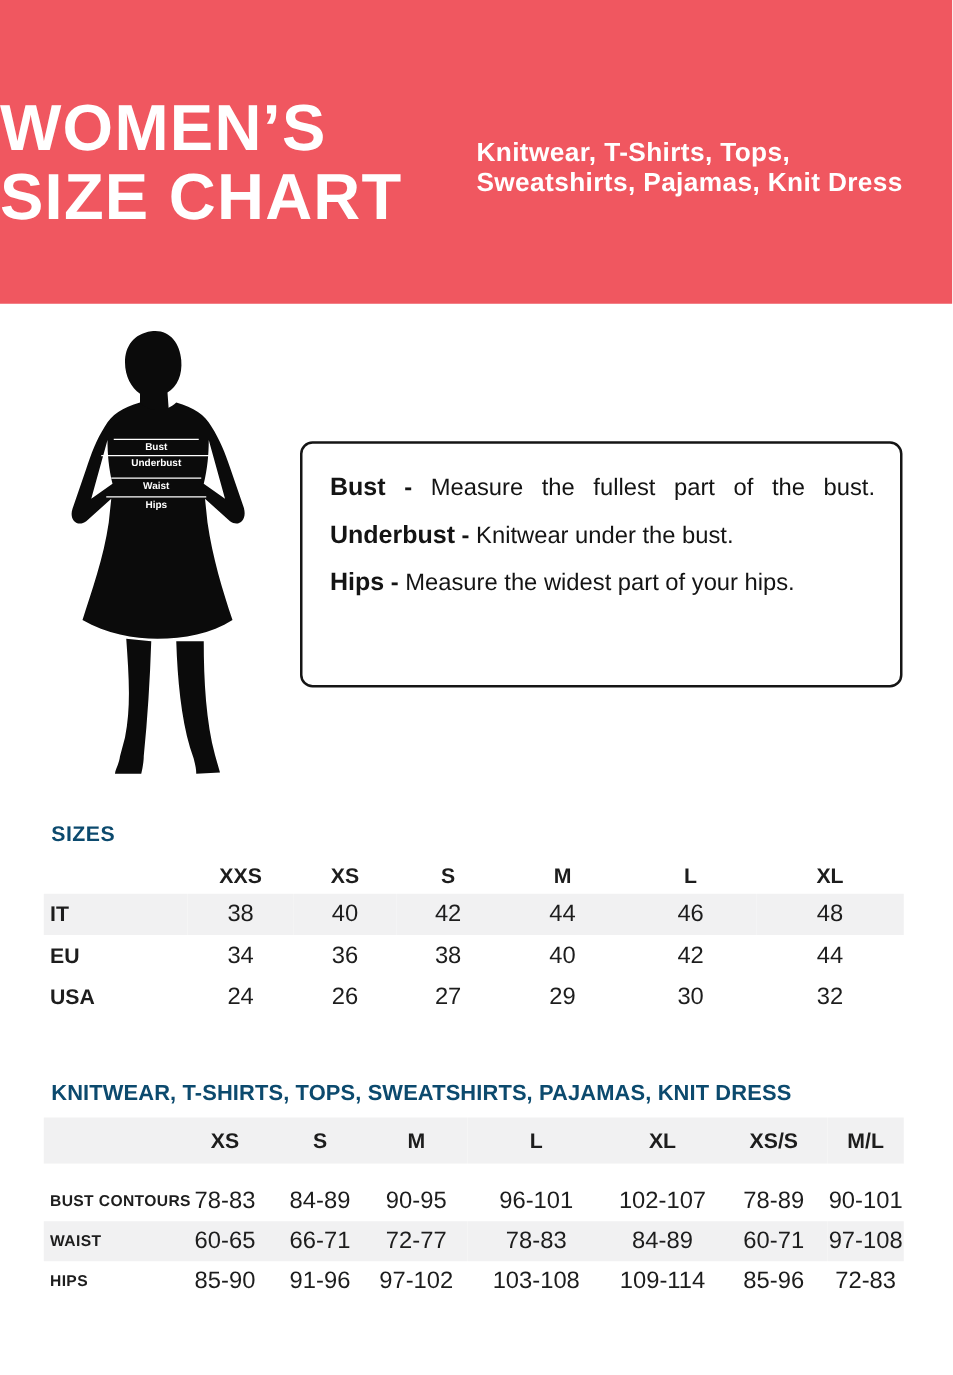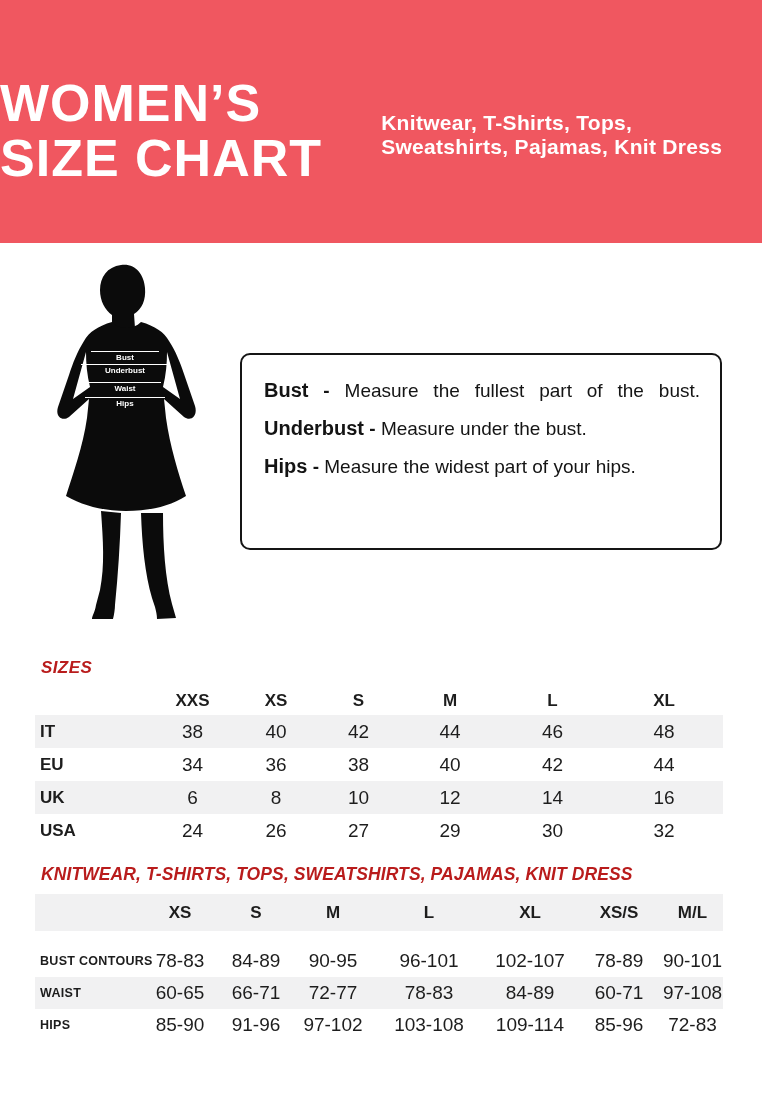--- a/index.html
+++ b/index.html
@@ -27,21 +27,21 @@
   .info-box{position:absolute;left:240px;top:353px;width:482px;height:197px;
             border:2px solid #151515;border-radius:10px;box-sizing:border-box;
             padding:24px 20px 0 22px;background:#ffffff;}
   .info-box p{margin:0 0 15px 0;font-size:19px;line-height:23px;color:#141414;}
   .info-box p.justified{text-align:justify;text-align-last:justify;}
   .info-box b{font-size:20px;}
   .info-box .dash{font-weight:bold;}
 
   
   .tbl-section{position:absolute;left:35px;width:688px;}
-  .tbl-section h2{margin:0 0 9px 6px;font-size:17px;font-weight:bold;letter-spacing:.4px;color:#b91c1c;font-style:italic;}
+  .tbl-section h2{margin:0 0 9px 6px;font-size:17px;font-weight:bold;letter-spacing:.4px;color:#0c4a6e;}
   table{border-collapse:collapse;width:688px;table-layout:fixed;}
   td{padding:0;text-align:center;font-size:19px;color:#1d1d1d;overflow:visible;white-space:nowrap;}
   tr.head td{font-weight:bold;font-size:17px;}
   td.rlabel{text-align:left;padding-left:5px;font-weight:bold;font-size:17px;}
   tr.stripe{background:#F1F1F2;}
 
   .sizes-section{top:658px;}
   .sizes-section tr.head{height:28px;}
   .sizes-section tr.data{height:33px;}
 
@@ -97,21 +97,21 @@
       </g>
     </svg>
     <div class="mlabel m-bust">Bust</div>
     <div class="mlabel m-underbust">Underbust</div>
     <div class="mlabel m-waist">Waist</div>
     <div class="mlabel m-hips">Hips</div>
   </div>
 
   <div class="info-box">
     <p class="justified"><b>Bust</b> <span class="dash">-</span> <span>Measure the fullest part of the bust.</span></p>
-    <p><b>Underbust</b> <span class="dash">-</span> <span>Measure under the bust.</span></p>
+    <p><b>Underbust</b> <span class="dash">-</span> <span>Knitwear under the bust.</span></p>
     <p><b>Hips</b> <span class="dash">-</span> <span>Measure the widest part of your hips.</span></p>
   </div>
 
   <section class="tbl-section sizes-section">
     <h2>SIZES</h2>
     <table>
       <colgroup>
         <col style="width:115px">
           <col style="width:85px">
           <col style="width:82px">
@@ -140,29 +140,20 @@
         <td>48</td>
       </tr>
       <tr class="data">
         <td class="rlabel">EU</td>
         <td>34</td>
         <td>36</td>
         <td>38</td>
         <td>40</td>
         <td>42</td>
         <td>44</td>
-      </tr>
-      <tr class="data stripe">
-        <td class="rlabel">UK</td>
-        <td>6</td>
-        <td>8</td>
-        <td>10</td>
-        <td>12</td>
-        <td>14</td>
-        <td>16</td>
       </tr>
       <tr class="data">
         <td class="rlabel">USA</td>
         <td>24</td>
         <td>26</td>
         <td>27</td>
         <td>29</td>
         <td>30</td>
         <td>32</td>
       </tr>

